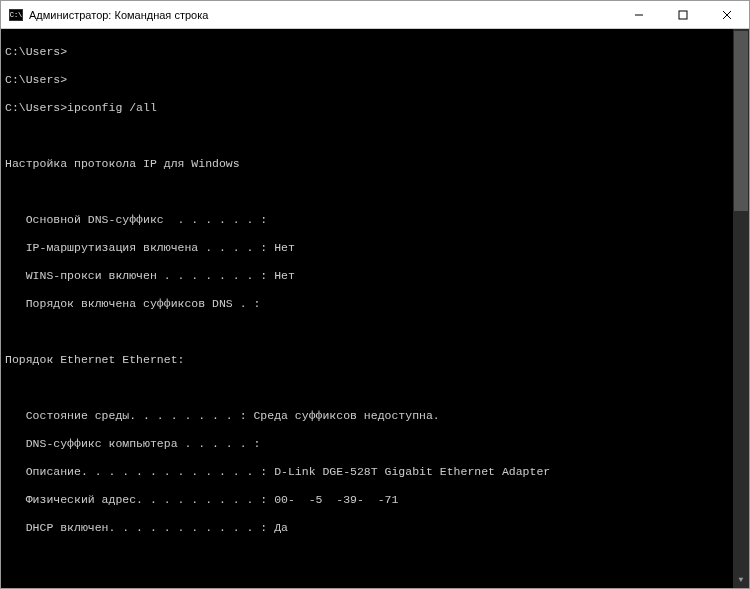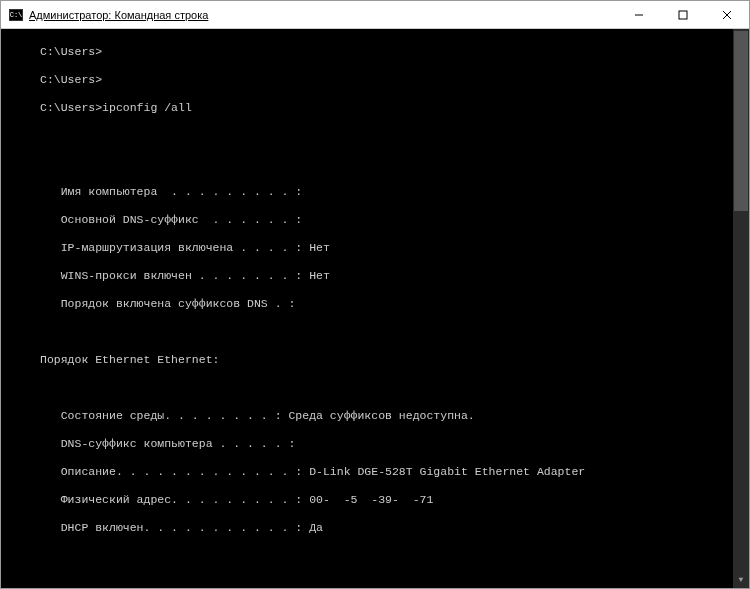--- a/index.html
+++ b/index.html
@@ -37,49 +37,47 @@
       align-items: center;
       justify-content: center;
       font-size: 7px;
       color: #fff;
     }
     .title-text {
       font-family: "Segoe UI", sans-serif;
       font-size: 11px;
       color: #000;
       flex: 1;
-      text-decoration: underline;
     }
     .title-buttons {
       display: flex;
       height: 100%;
     }
     .title-btn {
       width: 44px;
       height: 100%;
       display: flex;
       align-items: center;
       justify-content: center;
       font-family: "Segoe UI", sans-serif;
       font-size: 11px;
       color: #000;
       cursor: pointer;
     }
     .title-btn svg { width: 10px; height: 10px; }
     .terminal {
       flex: 1;
       background: #000;
-      padding: 2px 24px;
+      padding: 2px 4px;
       color: #ccc;
       font-size: 11.5px;
       line-height: 14px;
       overflow-y: hidden;
       position: relative;
       white-space: pre;
-      margin-left: 15px;
     }
     .scroll-area {
       position: absolute;
       right: 0;
       top: 0;
       bottom: 0;
       width: 16px;
       background: #2b2b2b;
     }
     .scroll-thumb {
@@ -129,22 +127,22 @@
             <line x1="9" y1="1" x2="1" y2="9" stroke="#000" stroke-width="1"></line>
           </svg>
       </div>
     </div>
   </div>
   <div class="terminal">
 <span class="line">C:\Users&gt;</span>
 <span class="line">C:\Users&gt;</span>
 <span class="line">C:\Users&gt;ipconfig /all</span>
 <span class="line"> </span>
+<span class="line">Настройка протокола IP для Windows</span>
 <span class="line"> </span>
-<span class="line">   Имя компьютера  . . . . . . . . . :</span>
 <span class="line">   Основной DNS-суффикс  . . . . . . :</span>
 <span class="line">   IP-маршрутизация включена . . . . : Нет</span>
 <span class="line">   WINS-прокси включен . . . . . . . : Нет</span>
 <span class="line">   Порядок включена суффиксов DNS . :</span>
 <span class="line"> </span>
 <span class="line">Порядок Ethernet Ethernet:</span>
 <span class="line"> </span>
 <span class="line">   Состояние среды. . . . . . . . : Среда суффиксов недоступна.</span>
 <span class="line">   DNS-суффикс компьютера . . . . . :</span>
 <span class="line">   Описание. . . . . . . . . . . . . : D-Link DGE-528T Gigabit Ethernet Adapter</span>

